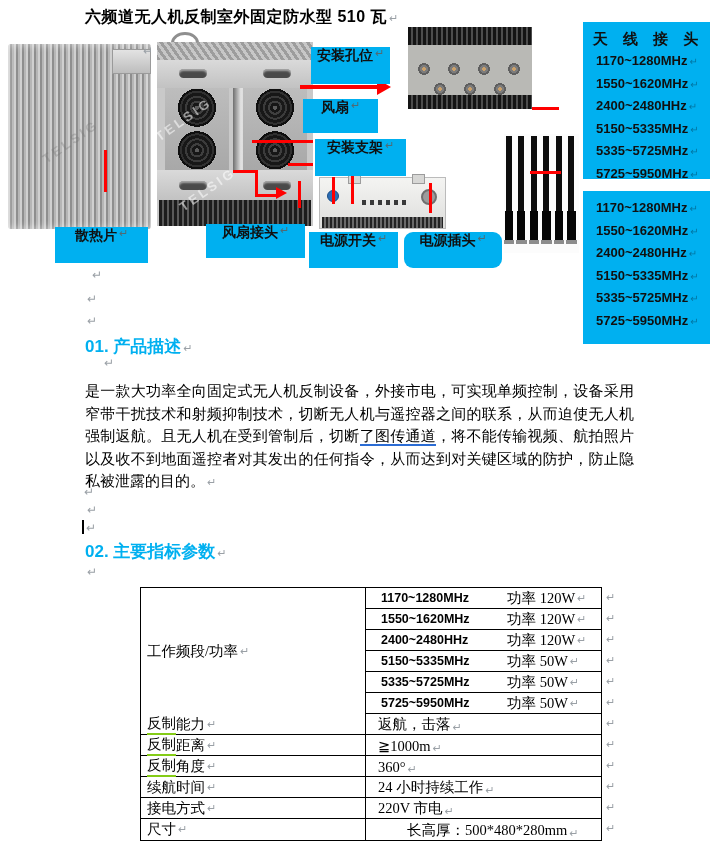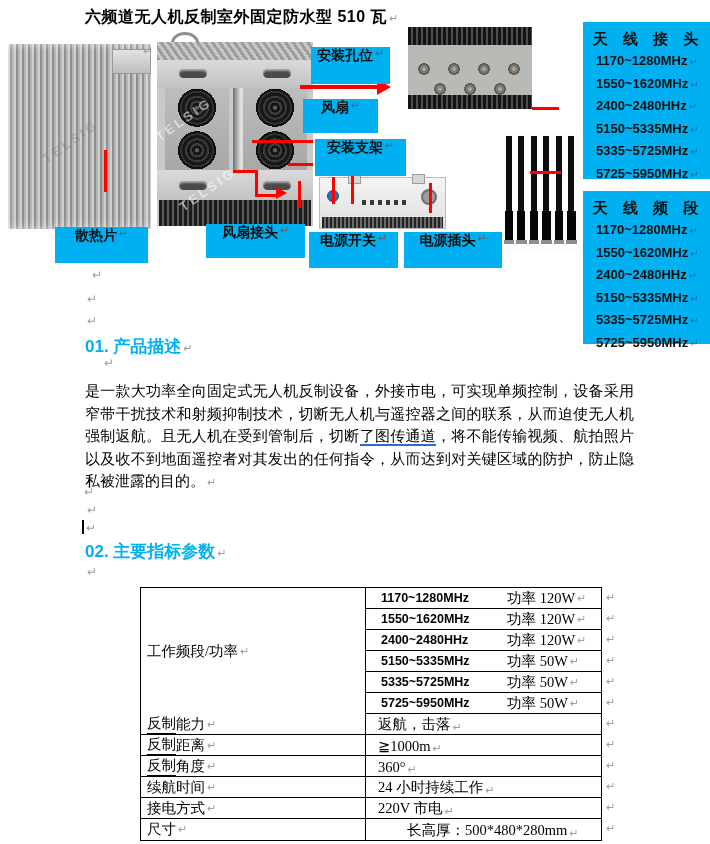--- a/index.html
+++ b/index.html
@@ -89,21 +89,21 @@
   .band-label-cell{width:225px;border-right:1px solid #000;display:flex;align-items:center;
     padding-left:6px;box-sizing:border-box;}
   .band-rows{flex:1;}
   .band-row{height:21px;border-bottom:1px solid #000;display:flex;align-items:center;box-sizing:border-box;}
   .freq{font-family:"Liberation Sans",sans-serif;font-weight:bold;font-size:12.5px;padding-left:15px;width:112px;}
   .power{margin-left:14px;}
   .t-row{display:flex;height:21px;border-bottom:1px solid #000;box-sizing:border-box;}
   .t-row.last{border-bottom:none;gap:29px;}
   .t-label{width:225px;border-right:1px solid #000;padding-left:6px;display:flex;align-items:center;box-sizing:border-box;}
   .t-value{flex:1;padding-left:12px;display:flex;align-items:flex-end;}
-  .u-blue{border-bottom:2px solid #000000;}
+  .u-blue{border-bottom:2px solid #84cc16;}
   .pc-col{left:606px;top:587px;width:14px;}
   .pc-col span{display:block;height:21px;line-height:21px;color:#9aa0a6;font-size:11px;}
 </style>
 </head>
 <body>
 
 <div class="page">
 
   <div class="abs doc-title">
     <span>六频道无人机反制室外固定防水型 510 瓦</span><span class="pc">↵</span>
@@ -187,36 +187,35 @@
       <span class="pc dark">↵</span>
   </div>
   <div class="abs callout" style="left:206px;top:224px;width:99px;height:34px;">
     <span>风扇接头</span>
       <span class="pc dark">↵</span>
   </div>
   <div class="abs callout" style="left:309px;top:232px;width:89px;height:36px;">
     <span>电源开关</span>
       <span class="pc dark">↵</span>
   </div>
-  <div class="abs callout" style="left:404px;top:232px;width:98px;height:36px;">
+  <div class="abs callout" style="left:404px;top:232px;width:98px;height:36px;border-radius:9px;">
     <span>电源插头</span>
       <span class="pc dark">↵</span>
   </div>
 
   <div class="abs panel" style="left:583px;top:22px;width:127px;height:157px;">
     <div class="panel-title">天 线 接 头</div>
     <div class="panel-item"><span>1170~1280MHz</span><span class="pc">↵</span></div>
     <div class="panel-item"><span>1550~1620MHz</span><span class="pc">↵</span></div>
     <div class="panel-item"><span>2400~2480HHz</span><span class="pc">↵</span></div>
     <div class="panel-item"><span>5150~5335MHz</span><span class="pc">↵</span></div>
     <div class="panel-item"><span>5335~5725MHz</span><span class="pc">↵</span></div>
     <div class="panel-item"><span>5725~5950MHz</span><span class="pc">↵</span></div>
   </div>
   <div class="abs panel" style="left:583px;top:191px;width:127px;height:153px;">
-    <div class="panel-title">天 线 频 段</div>
     <div class="panel-item"><span>1170~1280MHz</span><span class="pc">↵</span></div>
     <div class="panel-item"><span>1550~1620MHz</span><span class="pc">↵</span></div>
     <div class="panel-item"><span>2400~2480HHz</span><span class="pc">↵</span></div>
     <div class="panel-item"><span>5150~5335MHz</span><span class="pc">↵</span></div>
     <div class="panel-item"><span>5335~5725MHz</span><span class="pc">↵</span></div>
     <div class="panel-item"><span>5725~5950MHz</span><span class="pc">↵</span></div>
   </div>
 
   <div class="abs pilcrow" style="left:143px;top:44px;">↵</div>
   <div class="abs pilcrow" style="left:92px;top:268px;">↵</div>

